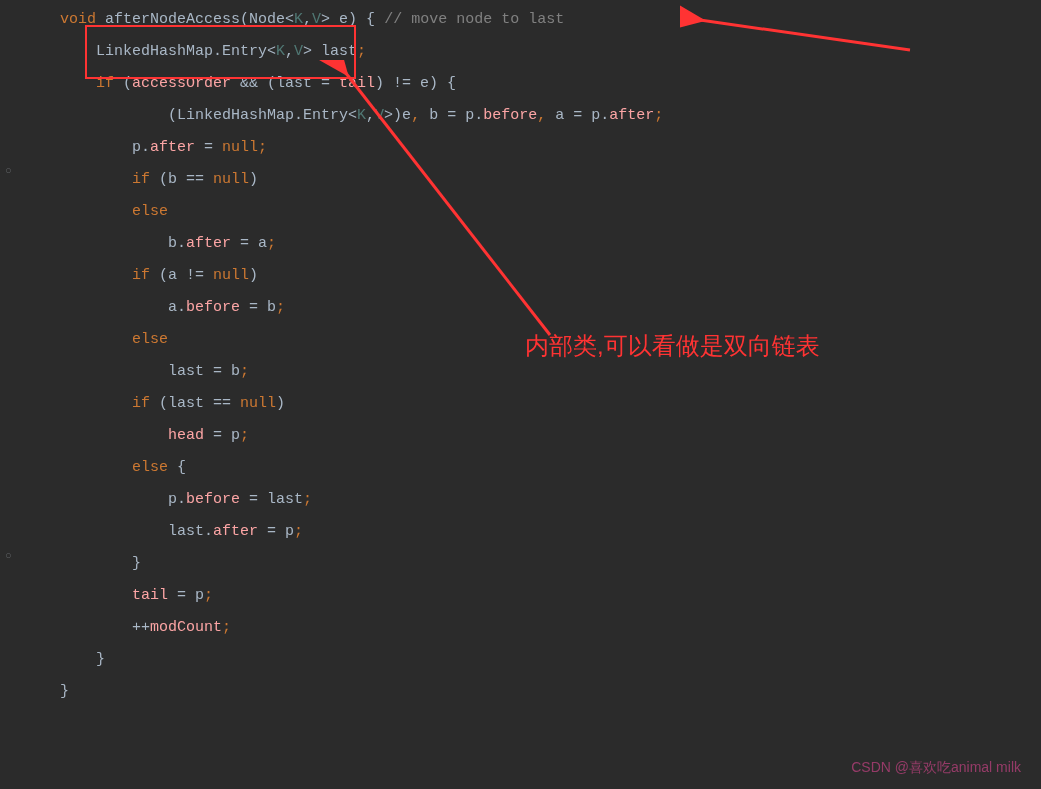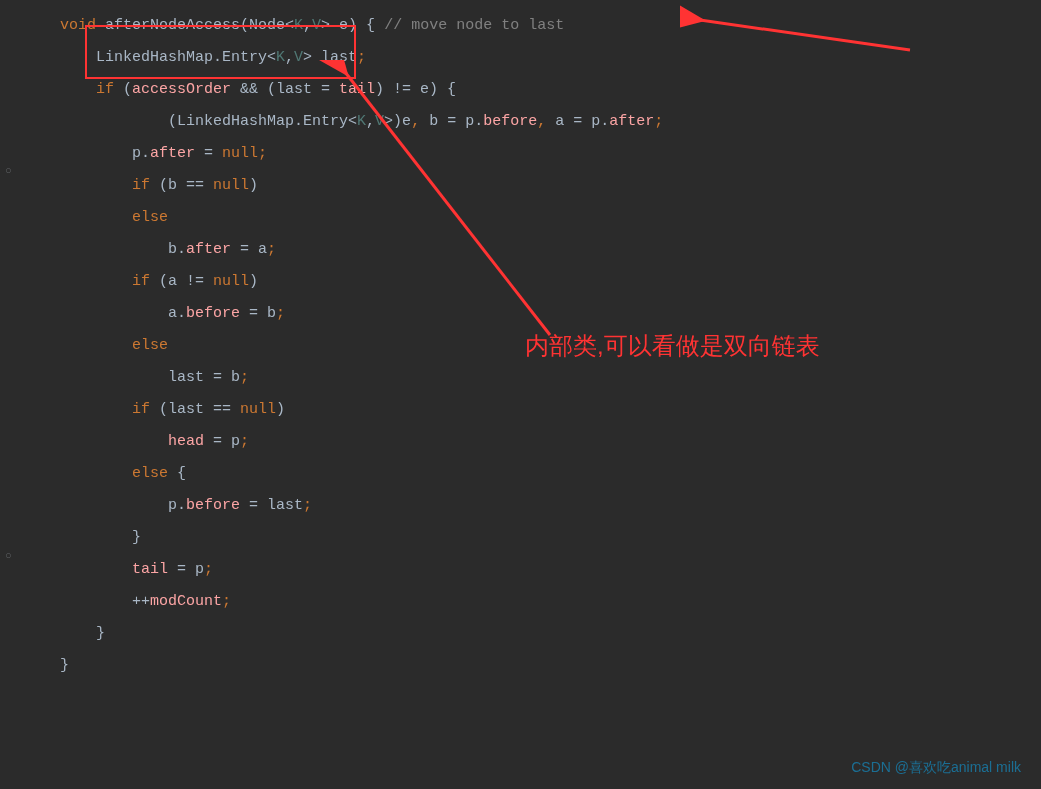--- a/index.html
+++ b/index.html
@@ -8,21 +8,21 @@
     background: #2b2b2b;
     font-family: "Consolas", "Monaco", "Courier New", monospace;
     font-size: 15px;
     color: #a9b7c6;
     width: 1041px;
     height: 789px;
     overflow: hidden;
     position: relative;
   }
   .code-area {
-    padding: 10px 0 0 0;
+    padding: 4px 0 0 0;
     line-height: 32px;
     position: relative;
   }
   .line {
     white-space: pre;
     padding-left: 60px;
   }
   .kw { color: #cc7832; }     
   .generic { color: #507874; } 
   .field { color: #fca5a5; }   
@@ -45,21 +45,21 @@
     position: absolute;
     color: #ff3333;
     font-family: "Microsoft YaHei", "SimHei", sans-serif;
     font-size: 24px;
     pointer-events: none;
   }
   .watermark {
     position: absolute;
     right: 20px;
     bottom: 12px;
-    color: #0ea5e9;
+    color: #ec4899;
     opacity: 0.55;
     font-family: "Microsoft YaHei", sans-serif;
     font-size: 14px;
   }
   svg.arrow {
     position: absolute;
     pointer-events: none;
   }
 </style>
 </head>
@@ -94,20 +94,21 @@
 <div class="line"><span>            last = b</span><span class="semi">;</span></div>
 
 <div class="line"><span class="kw">        if</span><span> (last == </span><span class="kw">null</span><span>)</span></div>
 
 <div class="line"><span>            </span><span class="field">head</span><span> = p</span><span class="semi">;</span></div>
 
 <div class="line"><span class="kw">        else</span><span> {</span></div>
 
 <div class="line"><span>            p.</span><span class="field">before</span><span> = last</span><span class="semi">;</span></div>
 
+<div class="line"><span>            last.</span><span class="field">after</span><span> = p</span><span class="semi">;</span></div>
 
 <div class="line"><span>        }</span></div>
 
 <div class="line"><span>        </span><span class="field">tail</span><span> = p</span><span class="semi">;</span></div>
 
 <div class="line"><span>        ++</span><span class="field">modCount</span><span class="semi">;</span></div>
 
 <div class="line"><span>    }</span></div>
 
 <div class="line"><span>}</span></div>

